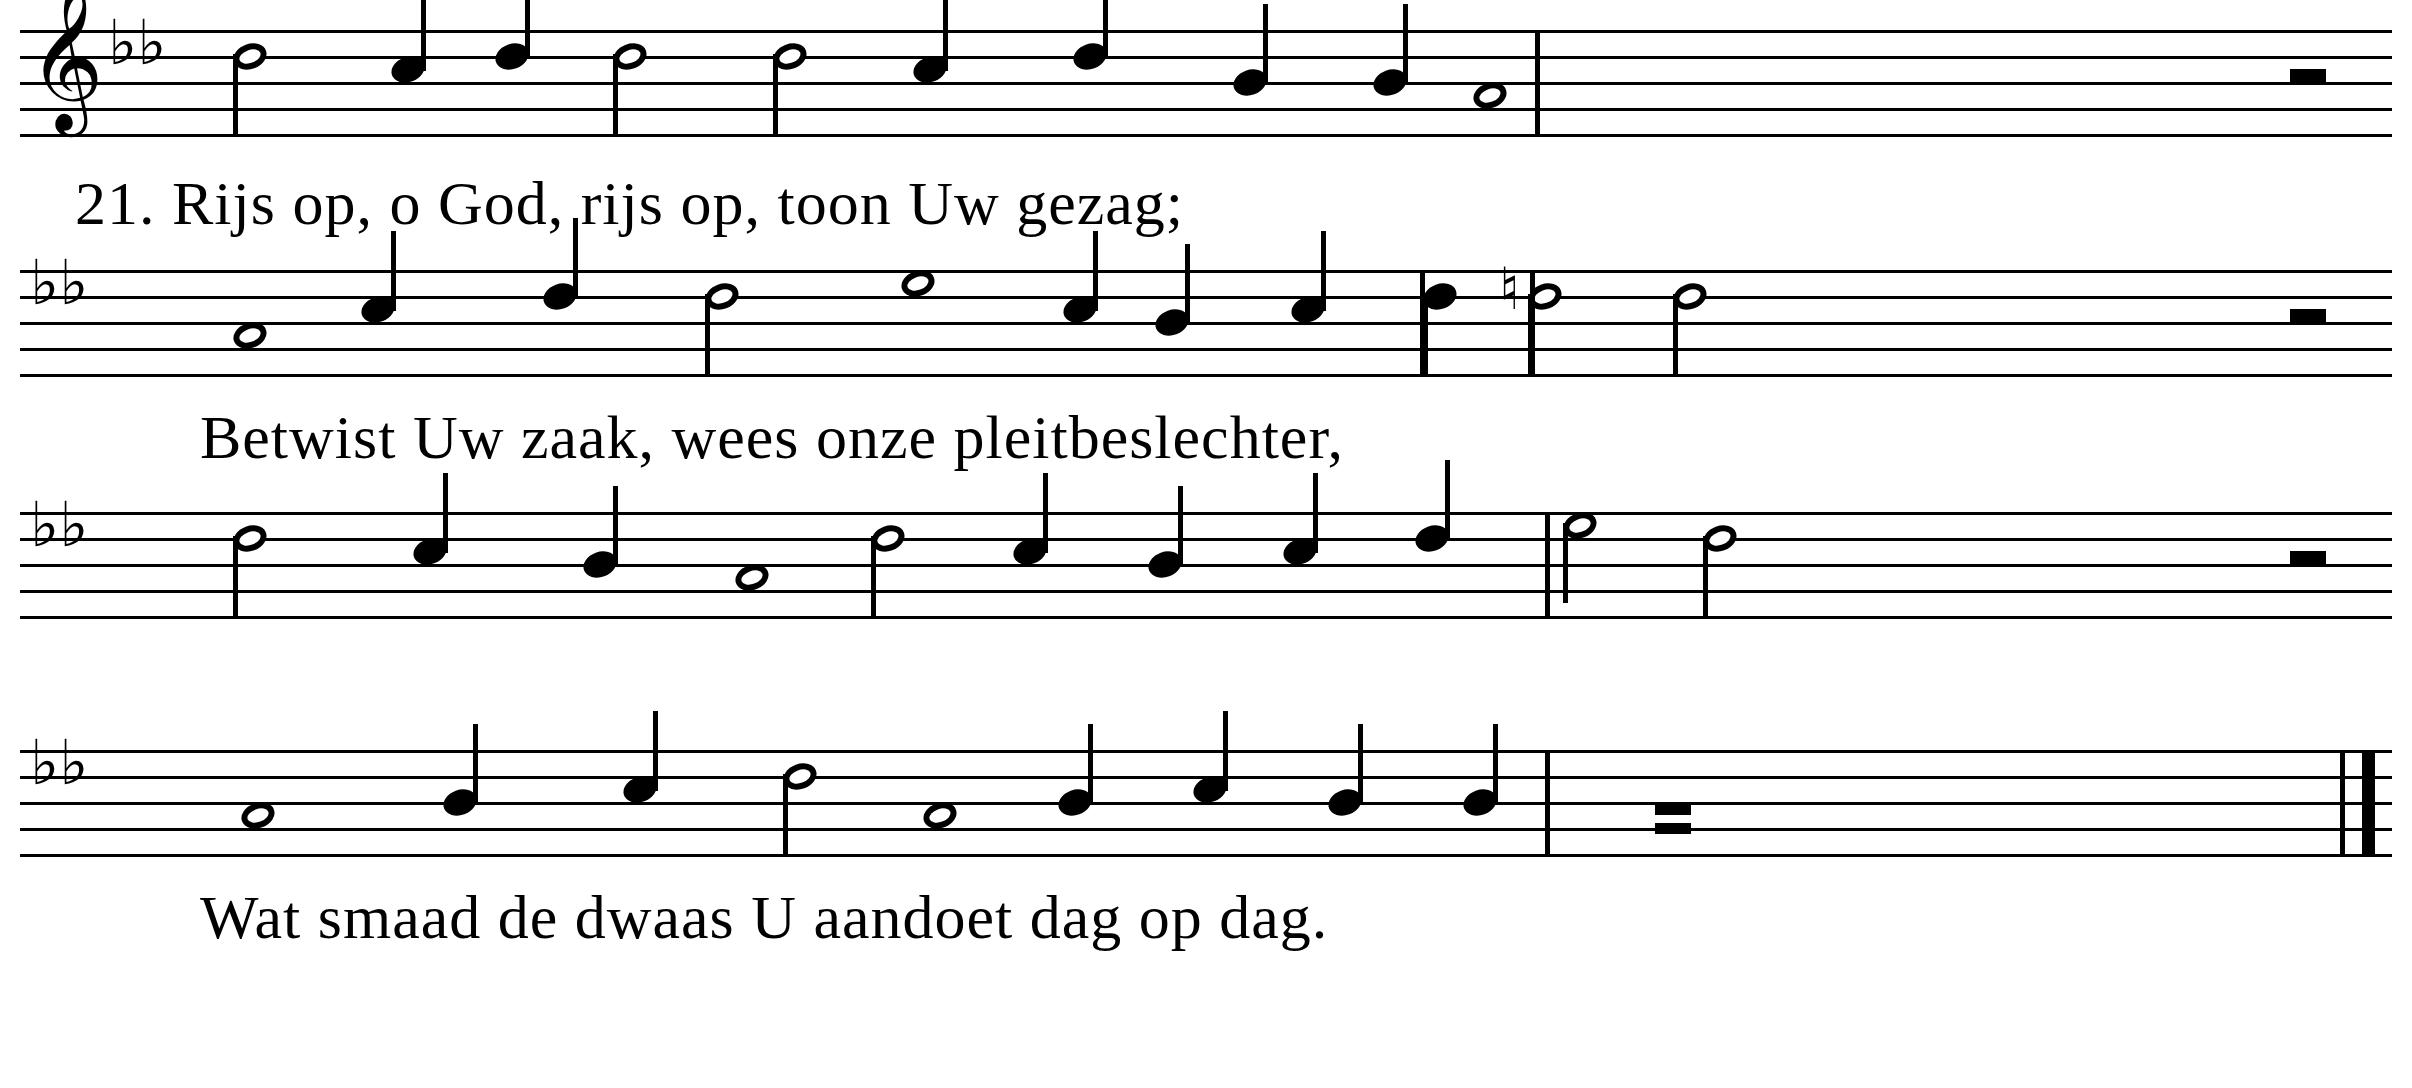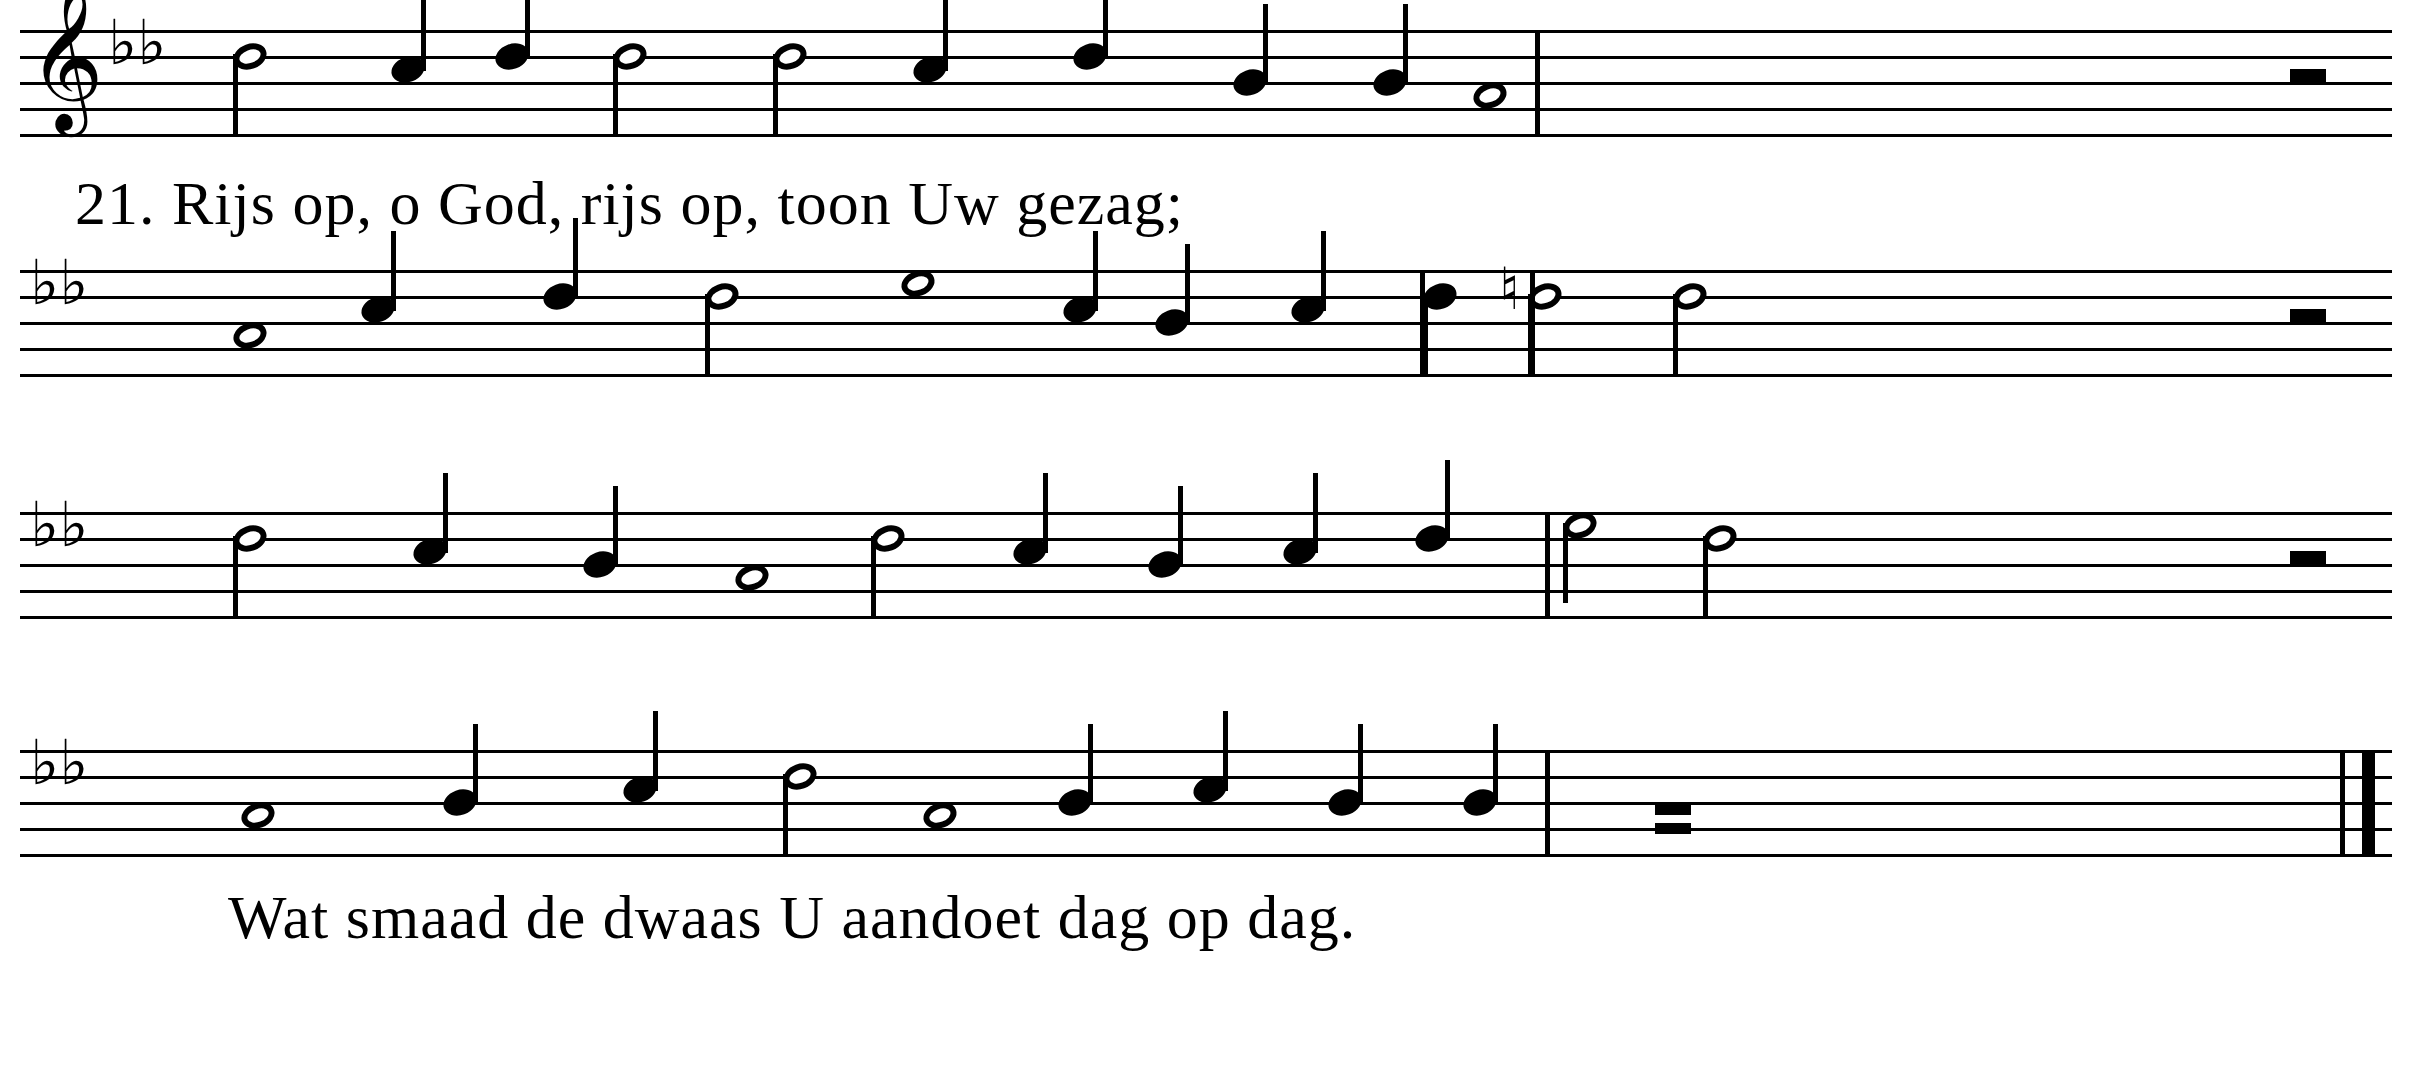--- a/index.html
+++ b/index.html
@@ -228,20 +228,21 @@
         </div>
         <div style="position: absolute; left: 0px; top: 0px;">
           <div class="note open" style="left: 1673px; top: 34px;"></div>
           <div class="stem" style="left: 1673px; top: 44px; height: 80px;"></div>
         </div>
         <div class="barline" style="left: 1420px; top: 20px; height: 104px;"></div>
         <div class="barline" style="left: 1530px; top: 20px; height: 104px;"></div>
         <div class="rest-half" style="left: 2290px; top: 59px;"></div>
       </div>
     </div>
+    <div class="lyric" style="left: 200px; top: 402px;">Betwist Uw zaak, wees onze pleitbeslechter,</div>
     <div class="system" style="position: absolute; left: 0px; top: 492px;">
       <div class="staff">
         <div class="staff-lines">
           <div class="staff-line" style="left: 20px; width: 2372px; top: 20px;"></div>
           <div class="staff-line" style="left: 20px; width: 2372px; top: 46px;"></div>
           <div class="staff-line" style="left: 20px; width: 2372px; top: 72px;"></div>
           <div class="staff-line" style="left: 20px; width: 2372px; top: 98px;"></div>
           <div class="staff-line" style="left: 20px; width: 2372px; top: 124px;"></div>
         </div>
         <div class="keysig" style="left: 30px; top: 2px;">♭♭</div>
@@ -338,14 +339,14 @@
         </div>
         <div class="barline" style="left: 1545px; top: 20px; height: 104px;"></div>
         <div class="rest-whole-box" style="left: 1655px; top: 74px;">
           <div class="bar1"></div>
           <div class="bar2"></div>
         </div>
         <div class="barline" style="left: 2340px; top: 20px; height: 104px;"></div>
         <div class="barline thick" style="left: 2362px; top: 20px; height: 104px;"></div>
       </div>
     </div>
-    <div class="lyric" style="left: 200px; top: 882px; margin-left: 28px;">Wat smaad de dwaas U aandoet dag op dag.</div>
+    <div class="lyric" style="left: 200px; top: 882px;">Wat smaad de dwaas U aandoet dag op dag.</div>
   </div>
 
 </body></html>

